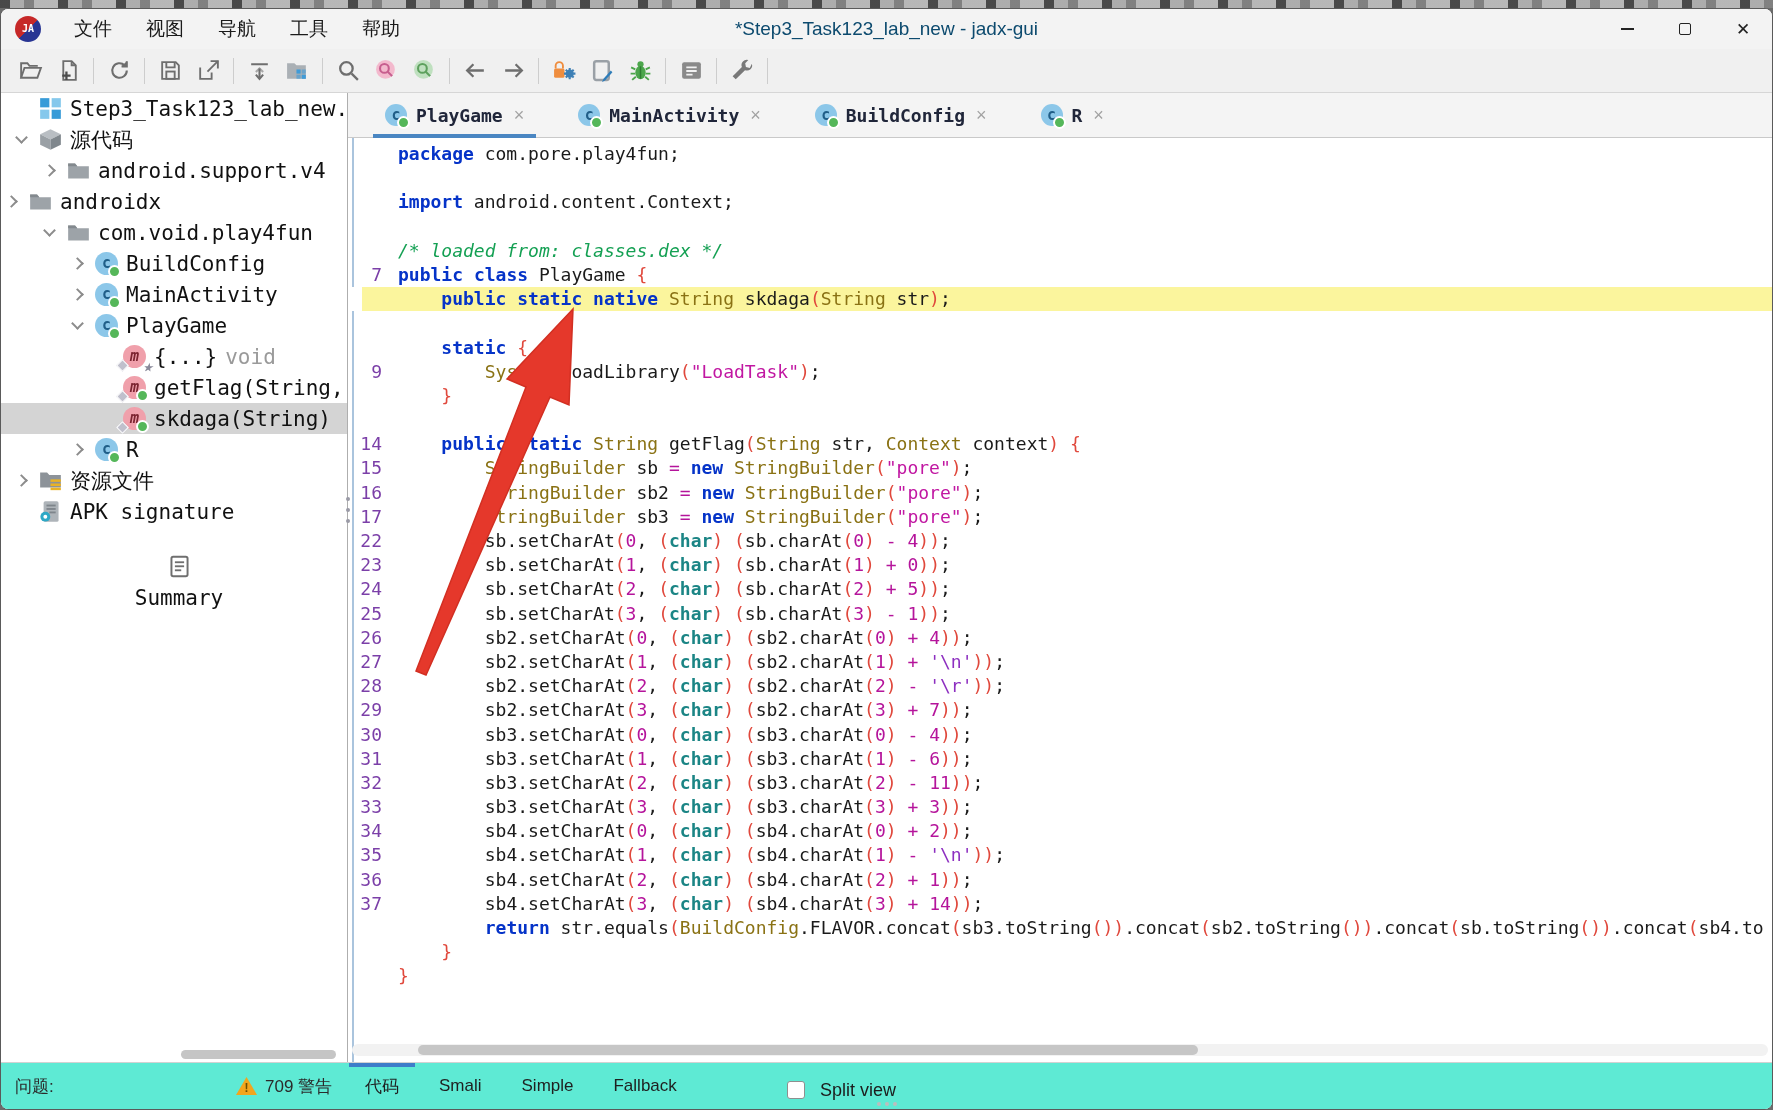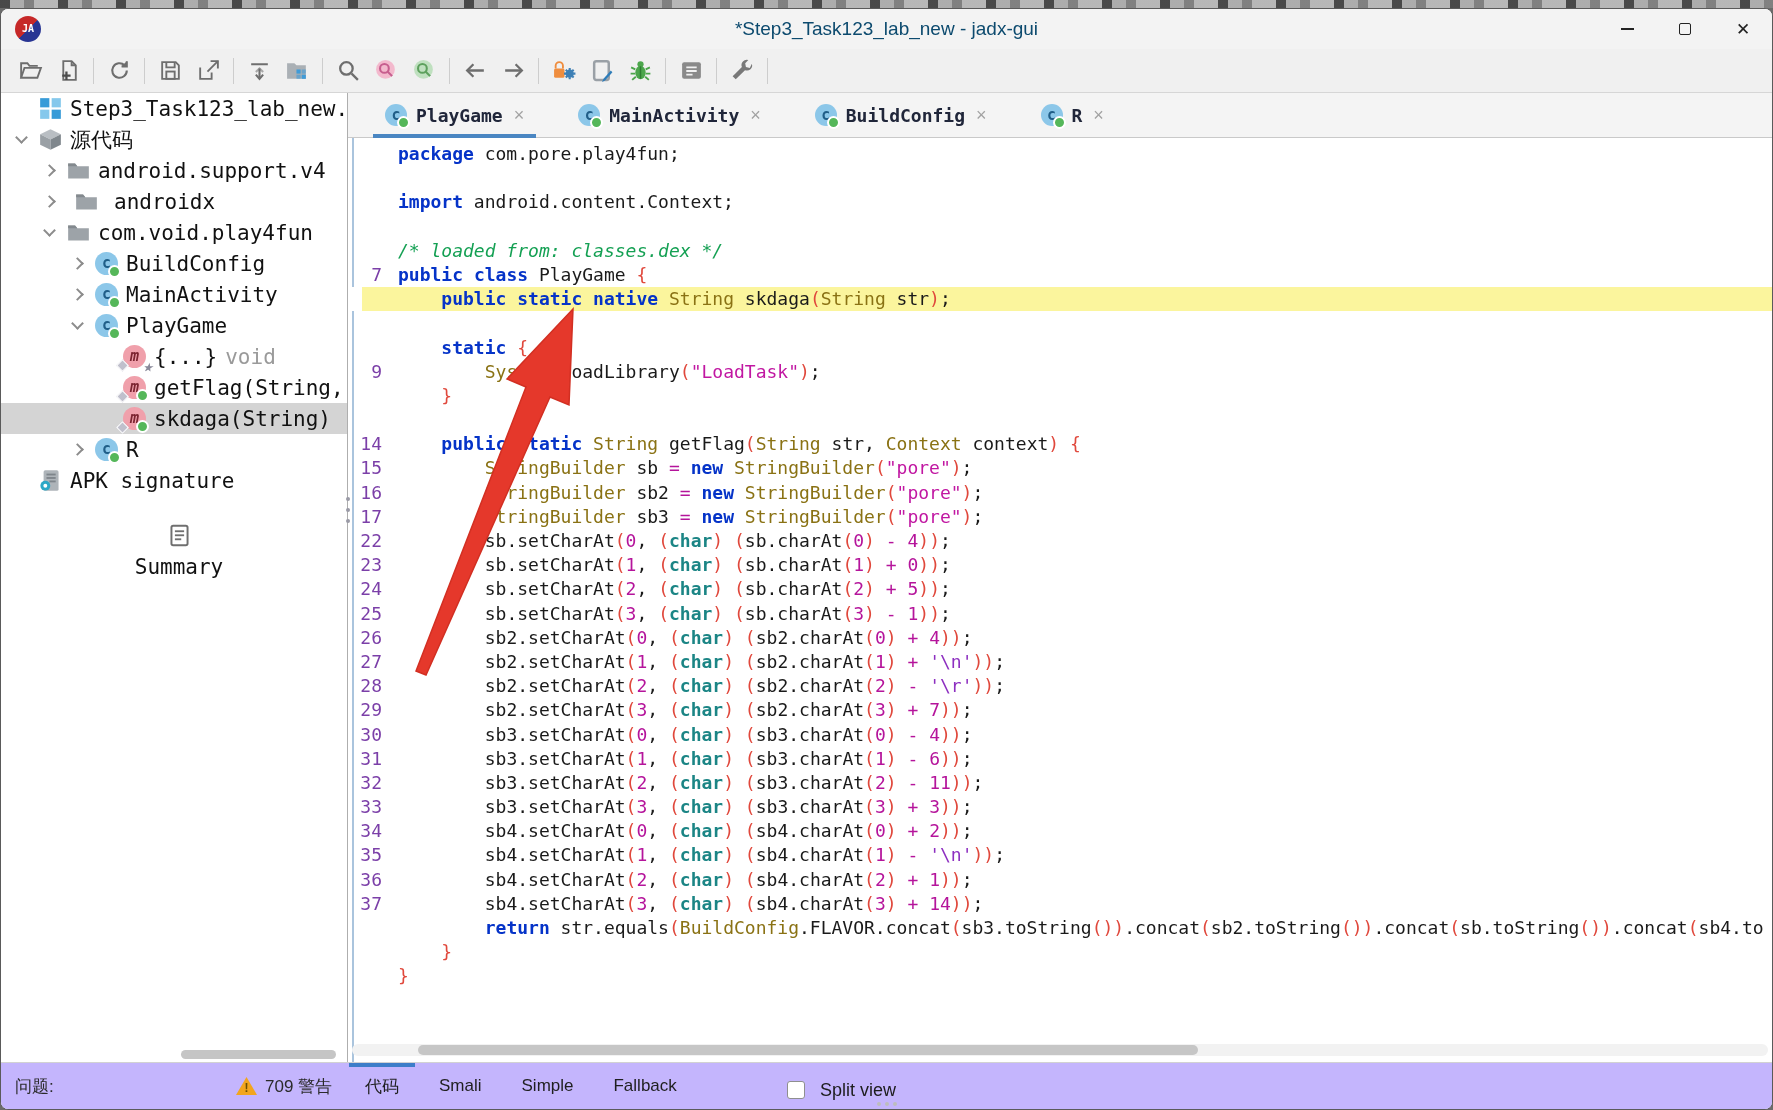--- a/index.html
+++ b/index.html
@@ -65,21 +65,21 @@
   .cl{position:relative;height:24.2px;padding-left:50px;white-space:pre;}
   .cl .num{position:absolute;left:0;top:0;width:34px;text-align:right;color:#7b3fa8;}
   .cl.hl{background:linear-gradient(90deg,#fff 0 14px,#fbf59d 14px);}
   .k{color:#0533c8;font-weight:bold;} .t{color:#8a7214;} .p{color:#1b8585;font-weight:bold;}
   .s{color:#c117a2;} .c{color:#8d2fc0;} .n{color:#b5149b;} .o{color:#b5149b;}
   .b{color:#e0483c;} .x{color:#1a1a1a;} .m{color:#14a053;font-style:italic;}
   #ed-hscroll{position:absolute;left:4px;right:4px;bottom:6px;height:12px;background:#f2f2f2;border-radius:6px;}
   #ed-hthumb{position:absolute;left:66px;width:780px;top:1px;height:10px;background:#c6c6c6;border-radius:5px;}
   #arrow-svg{position:absolute;inset:0;pointer-events:none;z-index:5;}
   
-  #status{position:absolute;left:0;right:0;bottom:0;height:47px;background:#c4b5fd;border-top:1px solid #d2d2d2;}
+  #status{position:absolute;left:0;right:0;bottom:0;height:47px;background:#5eead4;border-top:1px solid #d2d2d2;}
   #problems{position:absolute;left:14px;top:0;height:100%;display:flex;align-items:center;font-size:17px;color:#2b2b2b;}
   #warn{position:absolute;left:235px;top:0;height:100%;display:flex;align-items:center;gap:8px;font-size:17px;color:#2b2b2b;}
   .tri{width:21px;height:18px;background:#f2a51d;clip-path:polygon(50% 0,100% 100%,0 100%);
     color:#6b4e00;font:bold 12px/22px "Liberation Sans",sans-serif;text-align:center;}
   #vtabs{position:absolute;left:348px;top:0;height:100%;display:flex;gap:8px;}
   .vtab{position:relative;height:100%;display:flex;align-items:center;padding:0 16px;font-size:17px;color:#1f1f1f;}
   .vtab.active::before{content:'';position:absolute;left:0;right:0;top:0;height:4px;background:#3d7dc9;}
   #split-view{position:absolute;left:786px;top:4px;height:100%;display:flex;align-items:center;gap:15px;font-size:18px;color:#1c1c1c;}
   #sv-box{width:18px;height:18px;border:1.6px solid #8f8f8f;border-radius:3px;background:#fff;}
   #dots{position:absolute;left:50%;transform:translateX(-50%);bottom:3px;display:flex;gap:4px;}
@@ -89,20 +89,27 @@
 <body>
 
 <div id="artifact"></div>
 
 <div id="win">
 
   <div id="titlebar">
     <div id="logo">
         <span>JA</span>
       </div>
+    <div id="menubar" style="display: flex;">
+        <div class="menu-item">文件</div>
+        <div class="menu-item">视图</div>
+        <div class="menu-item">导航</div>
+        <div class="menu-item">工具</div>
+        <div class="menu-item">帮助</div>
+      </div>
     <div id="title">*Step3_Task123_lab_new - jadx-gui</div>
     <div id="wbtns">
       <div class="wbtn">
           <span class="mini"></span>
         </div>
       <div class="wbtn">
           <span class="sq"></span>
         </div>
       <div class="wbtn">
           <span>✕</span>
@@ -280,21 +287,21 @@
           <div class="trow" style="padding-left: 38px;">
             <span class="chevslot">
               <i class="chev r"></i>
             </span>
             <span class="ticon"><svg viewBox="0 0 20 20">
                 <path d="M1 4h6l2 2.2h10V17H1z" fill="#9da3a8"></path>
                 <path d="M1 4h6l2 2.2H1z" fill="#83898e"></path>
               </svg></span>
             <span>android.support.v4</span>
           </div>
-          <div class="trow" style="padding-left: 38px; gap: 16px;">
+          <div class="trow" style="">
             <span class="chevslot">
               <i class="chev r"></i>
             </span>
             <span class="ticon"><svg viewBox="0 0 20 20">
                 <path d="M1 4h6l2 2.2h10V17H1z" fill="#9da3a8"></path>
                 <path d="M1 4h6l2 2.2H1z" fill="#83898e"></path>
               </svg></span>
             <span>androidx</span>
           </div>
           <div class="trow" style="padding-left: 38px;">
@@ -343,20 +350,34 @@
             <span class="chevslot"></span>
             <span class="ci m">m</span>
             <span>skdaga(String)</span>
           </div>
           <div class="trow" style="padding-left: 66px;">
             <span class="chevslot">
               <i class="chev r"></i>
             </span>
             <span class="ci">c</span>
             <span>R</span>
+          </div>
+          <div class="trow" style="padding-left: 10px;">
+            <span class="chevslot">
+              <i class="chev r"></i>
+            </span>
+            <span class="ticon"><svg viewBox="0 0 20 20">
+                <path d="M1 3h6l2 2.2h10V16H1z" fill="#8d9399"></path>
+                <g fill="#e9b227">
+                  <rect x="10" y="9" width="9" height="2.2"></rect>
+                  <rect x="10" y="12.6" width="9" height="2.2"></rect>
+                  <rect x="10" y="16.2" width="9" height="2.2"></rect>
+                </g>
+              </svg></span>
+            <span>资源文件</span>
           </div>
           <div class="trow" style="padding-left: 10px;">
             <span class="chevslot"></span>
             <span class="ticon"><svg viewBox="0 0 20 20">
                 <rect x="4" y="1" width="13" height="18" rx="1.5" fill="#aeb4b9"></rect>
                 <g fill="#7e858b">
                   <rect x="6.5" y="4" width="8" height="1.6"></rect>
                   <rect x="6.5" y="7" width="8" height="1.6"></rect>
                   <rect x="9" y="10" width="5.5" height="1.6"></rect>
                 </g>

